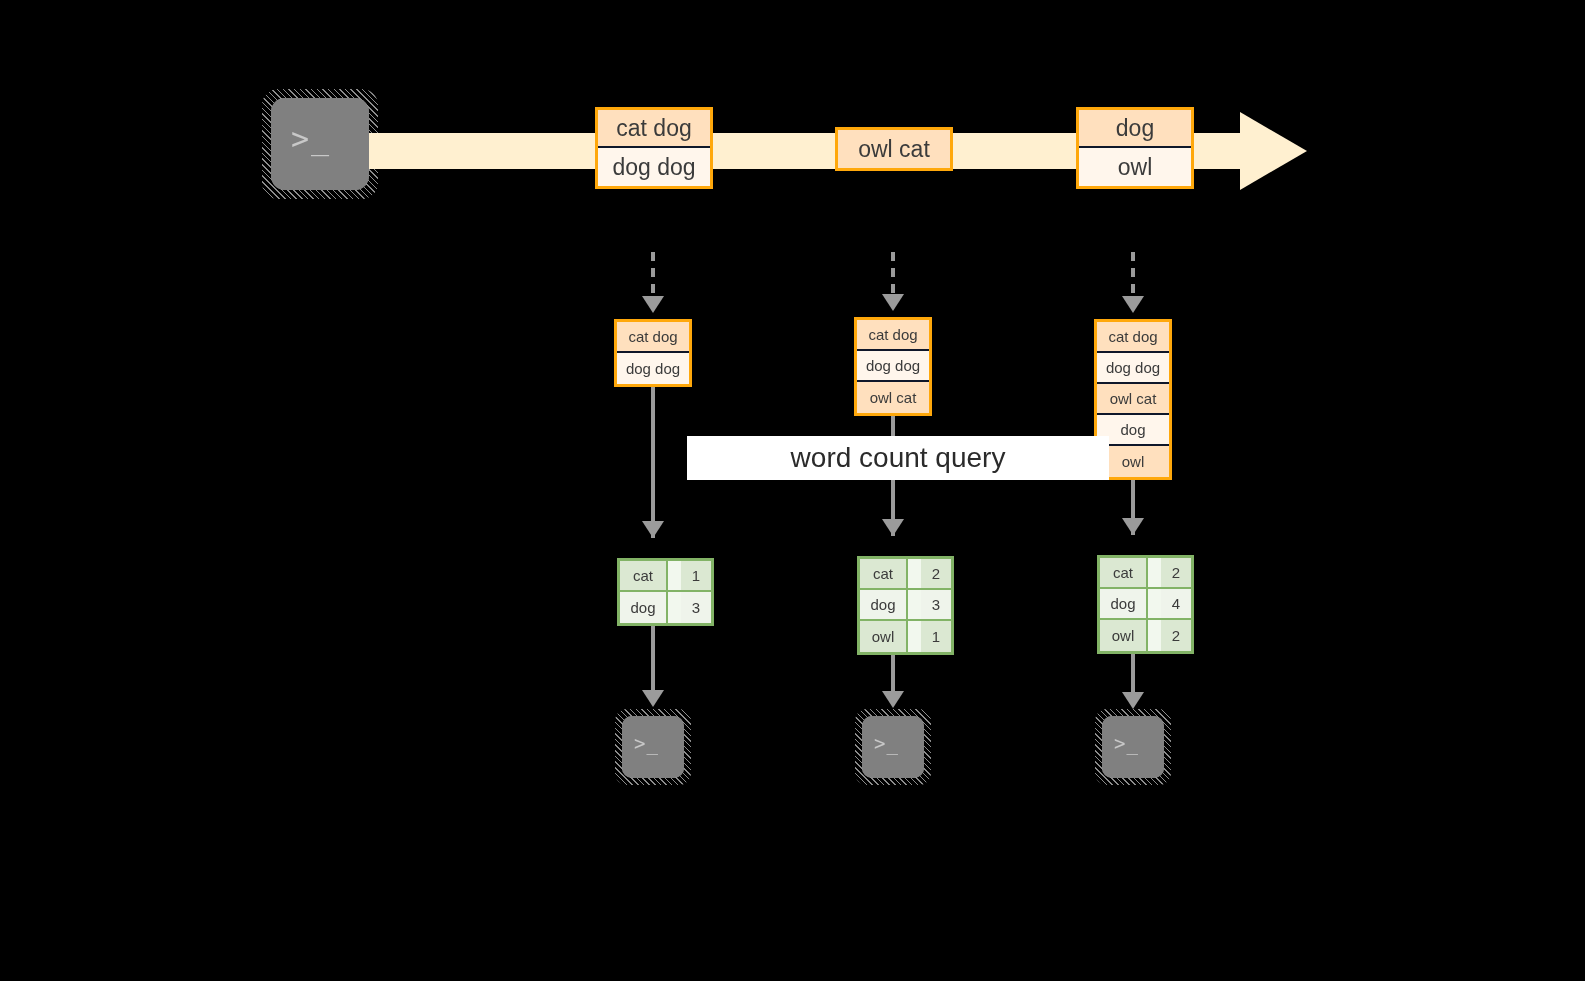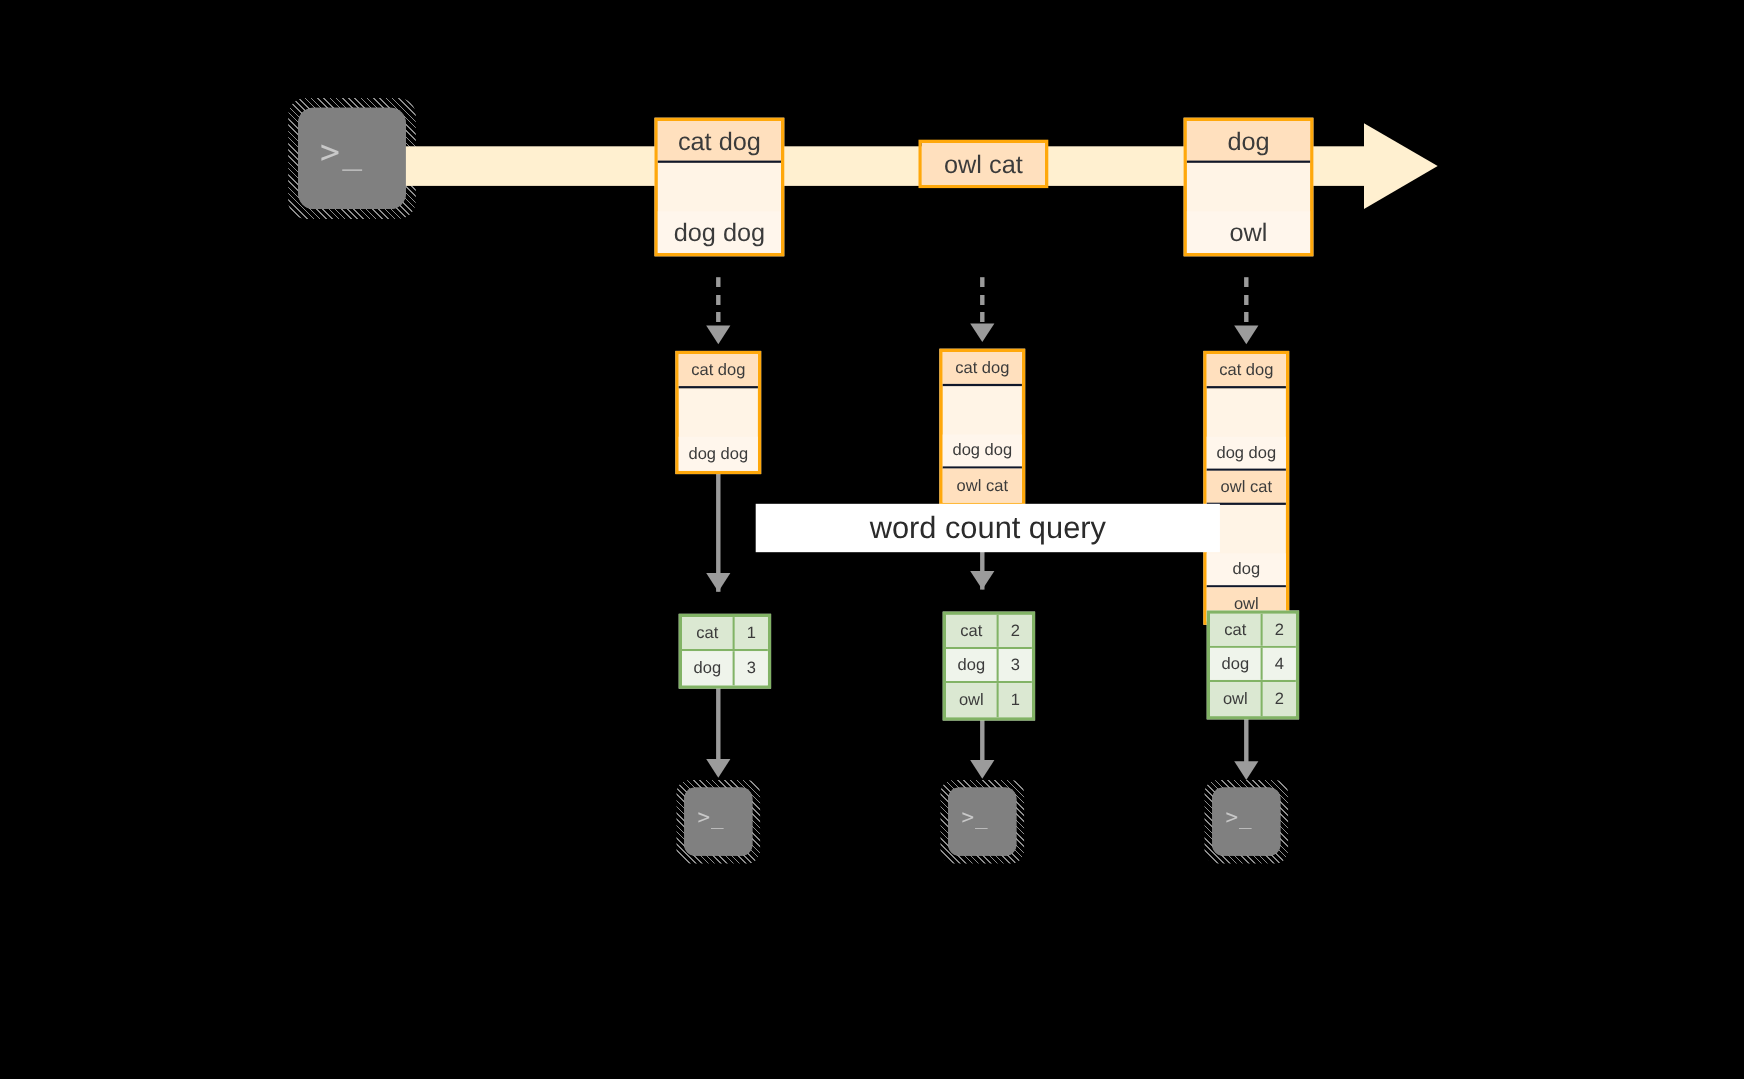--- a/index.html
+++ b/index.html
@@ -67,21 +67,21 @@
     z-index:5;
   }
   .otable .row{
     box-sizing:border-box;
     display:flex;align-items:center;justify-content:center;
     border-bottom:2px solid #0f172a;
     white-space:nowrap;
   }
   .otable .row:last-child{border-bottom:none;}
   .otable .row.dark{background:#FFE0BE;}
-  .otable .row.light{background:#FFF6EC;margin-top:44px;}
+  .otable .row.light{background:#FFF6EC;}
 
   
   .otop{width:118px;}
   .otop .row{height:38px;font-size:23px;}
   .otop.single .row{height:38px;}
 
   
   .omid{width:78px;}
   .omid .row{height:31px;font-size:15px;}
 
@@ -89,20 +89,21 @@
   .gtable{
     position:absolute;
     border:3px solid #82B366;
     box-sizing:border-box;
     background:#F2F8EE;
     z-index:5;
   }
   .gtable .grow{
     display:flex;height:31px;box-sizing:border-box;
     border-bottom:2px solid #82B366;
+    gap:13px;
   }
   .gtable .grow:last-child{border-bottom:none;}
   .gtable .grow.dark .gc{background:#DBE8D2;}
   .gtable .grow.light .gc{background:#EFF4EB;}
   .gtable .gc{
     display:flex;align-items:center;justify-content:center;
     font-size:15px;box-sizing:border-box;
   }
   .gtable .gc.word{width:48px;border-right:2px solid #82B366;}
   .gtable .gc.cnt{width:30px;}
@@ -116,21 +117,21 @@
   }
   .vhead{
     position:absolute;width:0;height:0;z-index:3;
     border-left:11px solid transparent;
     border-right:11px solid transparent;
     border-top:17px solid #9b9b9b;
   }
 
   
   #qlabel{
-    position:absolute;left:687px;top:458px;width:422px;height:44px;
+    position:absolute;left:687px;top:436px;width:422px;height:44px;
     background:#FFFFFF;z-index:8;
     display:flex;align-items:center;justify-content:center;
   }
   #qlabel span{font-size:28px;color:#2b2b2b;white-space:nowrap;}
 </style>
 </head>
 <body>
 
 <div id="stage">
 

